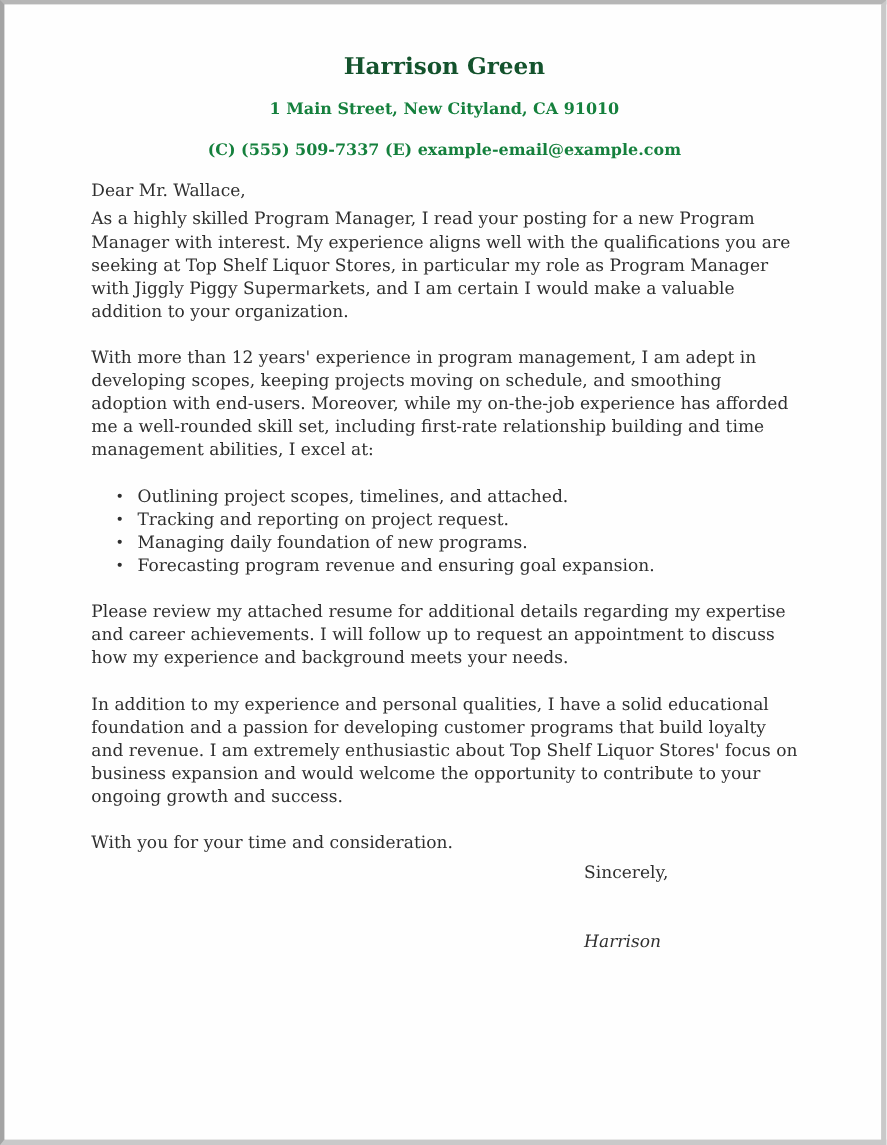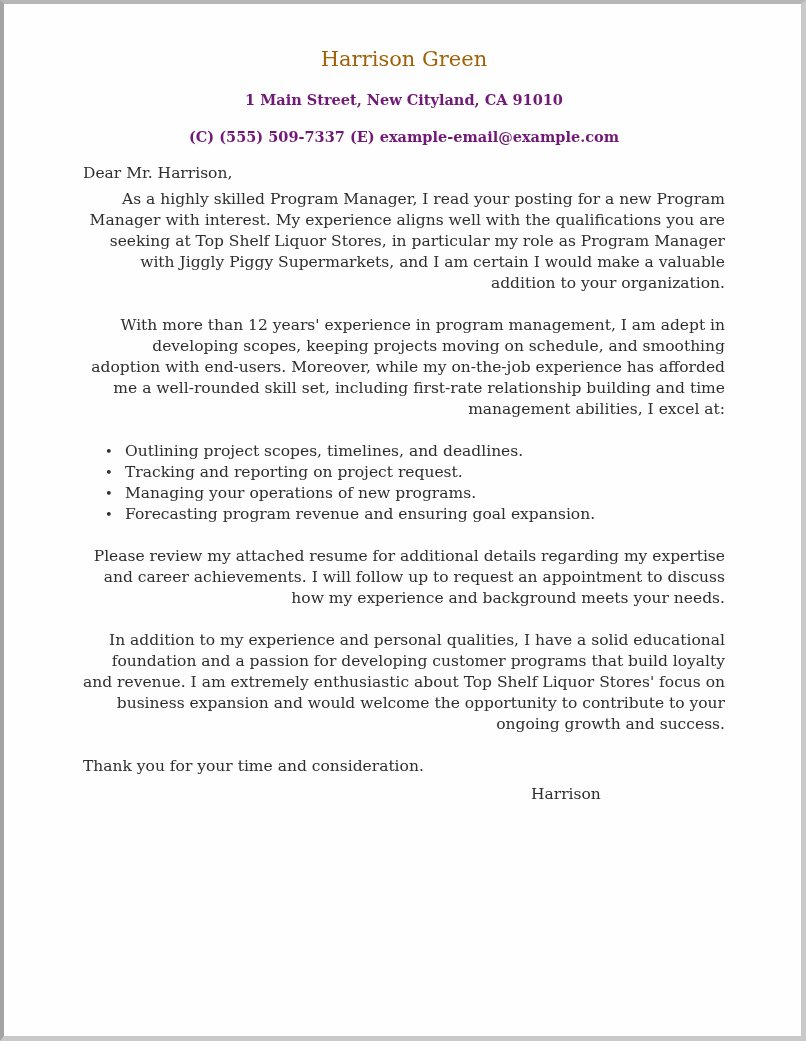--- a/index.html
+++ b/index.html
@@ -22,43 +22,43 @@
     color: #2e2e2e;
   }
   .content {
     padding: 42px 76px 0 79px;
   }
   .header {
     text-align: center;
   }
   .sender-name {
     font-size: 21px;
-    font-weight: normal;
+    font-weight: bold;
     line-height: 27px;
     margin: 0 0 7px 0;
-    color: #a16207;
+    color: #14532d;
   }
   .sender-address,
   .sender-contact {
     font-size: 14.5px;
     font-weight: bold;
     line-height: 21px;
     margin: 16px;
-    color: #701a75;
+    color: #15803d;
   }
   .salutation {
     font-size: 15.5px;
     line-height: 21px;
     margin: 15px 0 5px 0;
   }
   .para {
     font-size: 15.5px;
     line-height: 21px;
     margin: 0 0 21px 0;
-    text-align: right;
+    text-align: left;
   }
   .bullet-list {
     list-style: none;
     margin: 0 0 21px 0;
     padding: 0 0 0 22px;
   }
   .bullet-item {
     font-size: 15.5px;
     line-height: 21px;
     display: flex;
@@ -79,61 +79,63 @@
   }
   .valediction {
     font-size: 15.5px;
     line-height: 21px;
     margin: 0 0 41px 0;
   }
   .signature-line {
     font-size: 15.5px;
     line-height: 22px;
     margin: 0;
+    font-style: italic;
   }
 </style>
 </head>
 <body>
 
 <div class="page">
   <div class="content">
 
     <div class="header">
       <div class="sender-name">Harrison Green</div>
       <p class="sender-address">1 Main Street, New Cityland, CA 91010</p>
       <p class="sender-contact">(C) (555) 509-7337 (E) example-email@example.com</p>
     </div>
 
-    <p class="salutation">Dear Mr. Harrison,</p>
+    <p class="salutation">Dear Mr. Wallace,</p>
 
     <p class="para">As a highly skilled Program Manager, I read your posting for a new Program Manager with interest. My experience aligns well with the qualifications you are seeking at Top Shelf Liquor Stores, in particular my role as Program Manager with Jiggly Piggy Supermarkets, and I am certain I would make a valuable addition to your organization.</p>
     <p class="para">With more than 12 years' experience in program management, I am adept in developing scopes, keeping projects moving on schedule, and smoothing adoption with end-users. Moreover, while my on-the-job experience has afforded me a well-rounded skill set, including first-rate relationship building and time management abilities, I excel at:</p>
 
     <ul class="bullet-list">
       <li class="bullet-item">
         <span class="bullet-glyph">•</span>
-        <span>Outlining project scopes, timelines, and deadlines.</span>
+        <span>Outlining project scopes, timelines, and attached.</span>
       </li>
       <li class="bullet-item">
         <span class="bullet-glyph">•</span>
         <span>Tracking and reporting on project request.</span>
       </li>
       <li class="bullet-item">
         <span class="bullet-glyph">•</span>
-        <span>Managing your operations of new programs.</span>
+        <span>Managing daily foundation of new programs.</span>
       </li>
       <li class="bullet-item">
         <span class="bullet-glyph">•</span>
         <span>Forecasting program revenue and ensuring goal expansion.</span>
       </li>
     </ul>
 
     <p class="para">Please review my attached resume for additional details regarding my expertise and career achievements. I will follow up to request an appointment to discuss how my experience and background meets your needs.</p>
     <p class="para">In addition to my experience and personal qualities, I have a solid educational foundation and a passion for developing customer programs that build loyalty and revenue. I am extremely enthusiastic about Top Shelf Liquor Stores' focus on business expansion and would welcome the opportunity to contribute to your ongoing growth and success.</p>
 
-    <p class="thank-you">Thank you for your time and consideration.</p>
+    <p class="thank-you">With you for your time and consideration.</p>
 
     <div class="signature-block">
+      <p class="valediction">Sincerely,</p>
       <p class="signature-line">Harrison</p>
     </div>
 
   </div>
 </div>
 
 </body></html>

